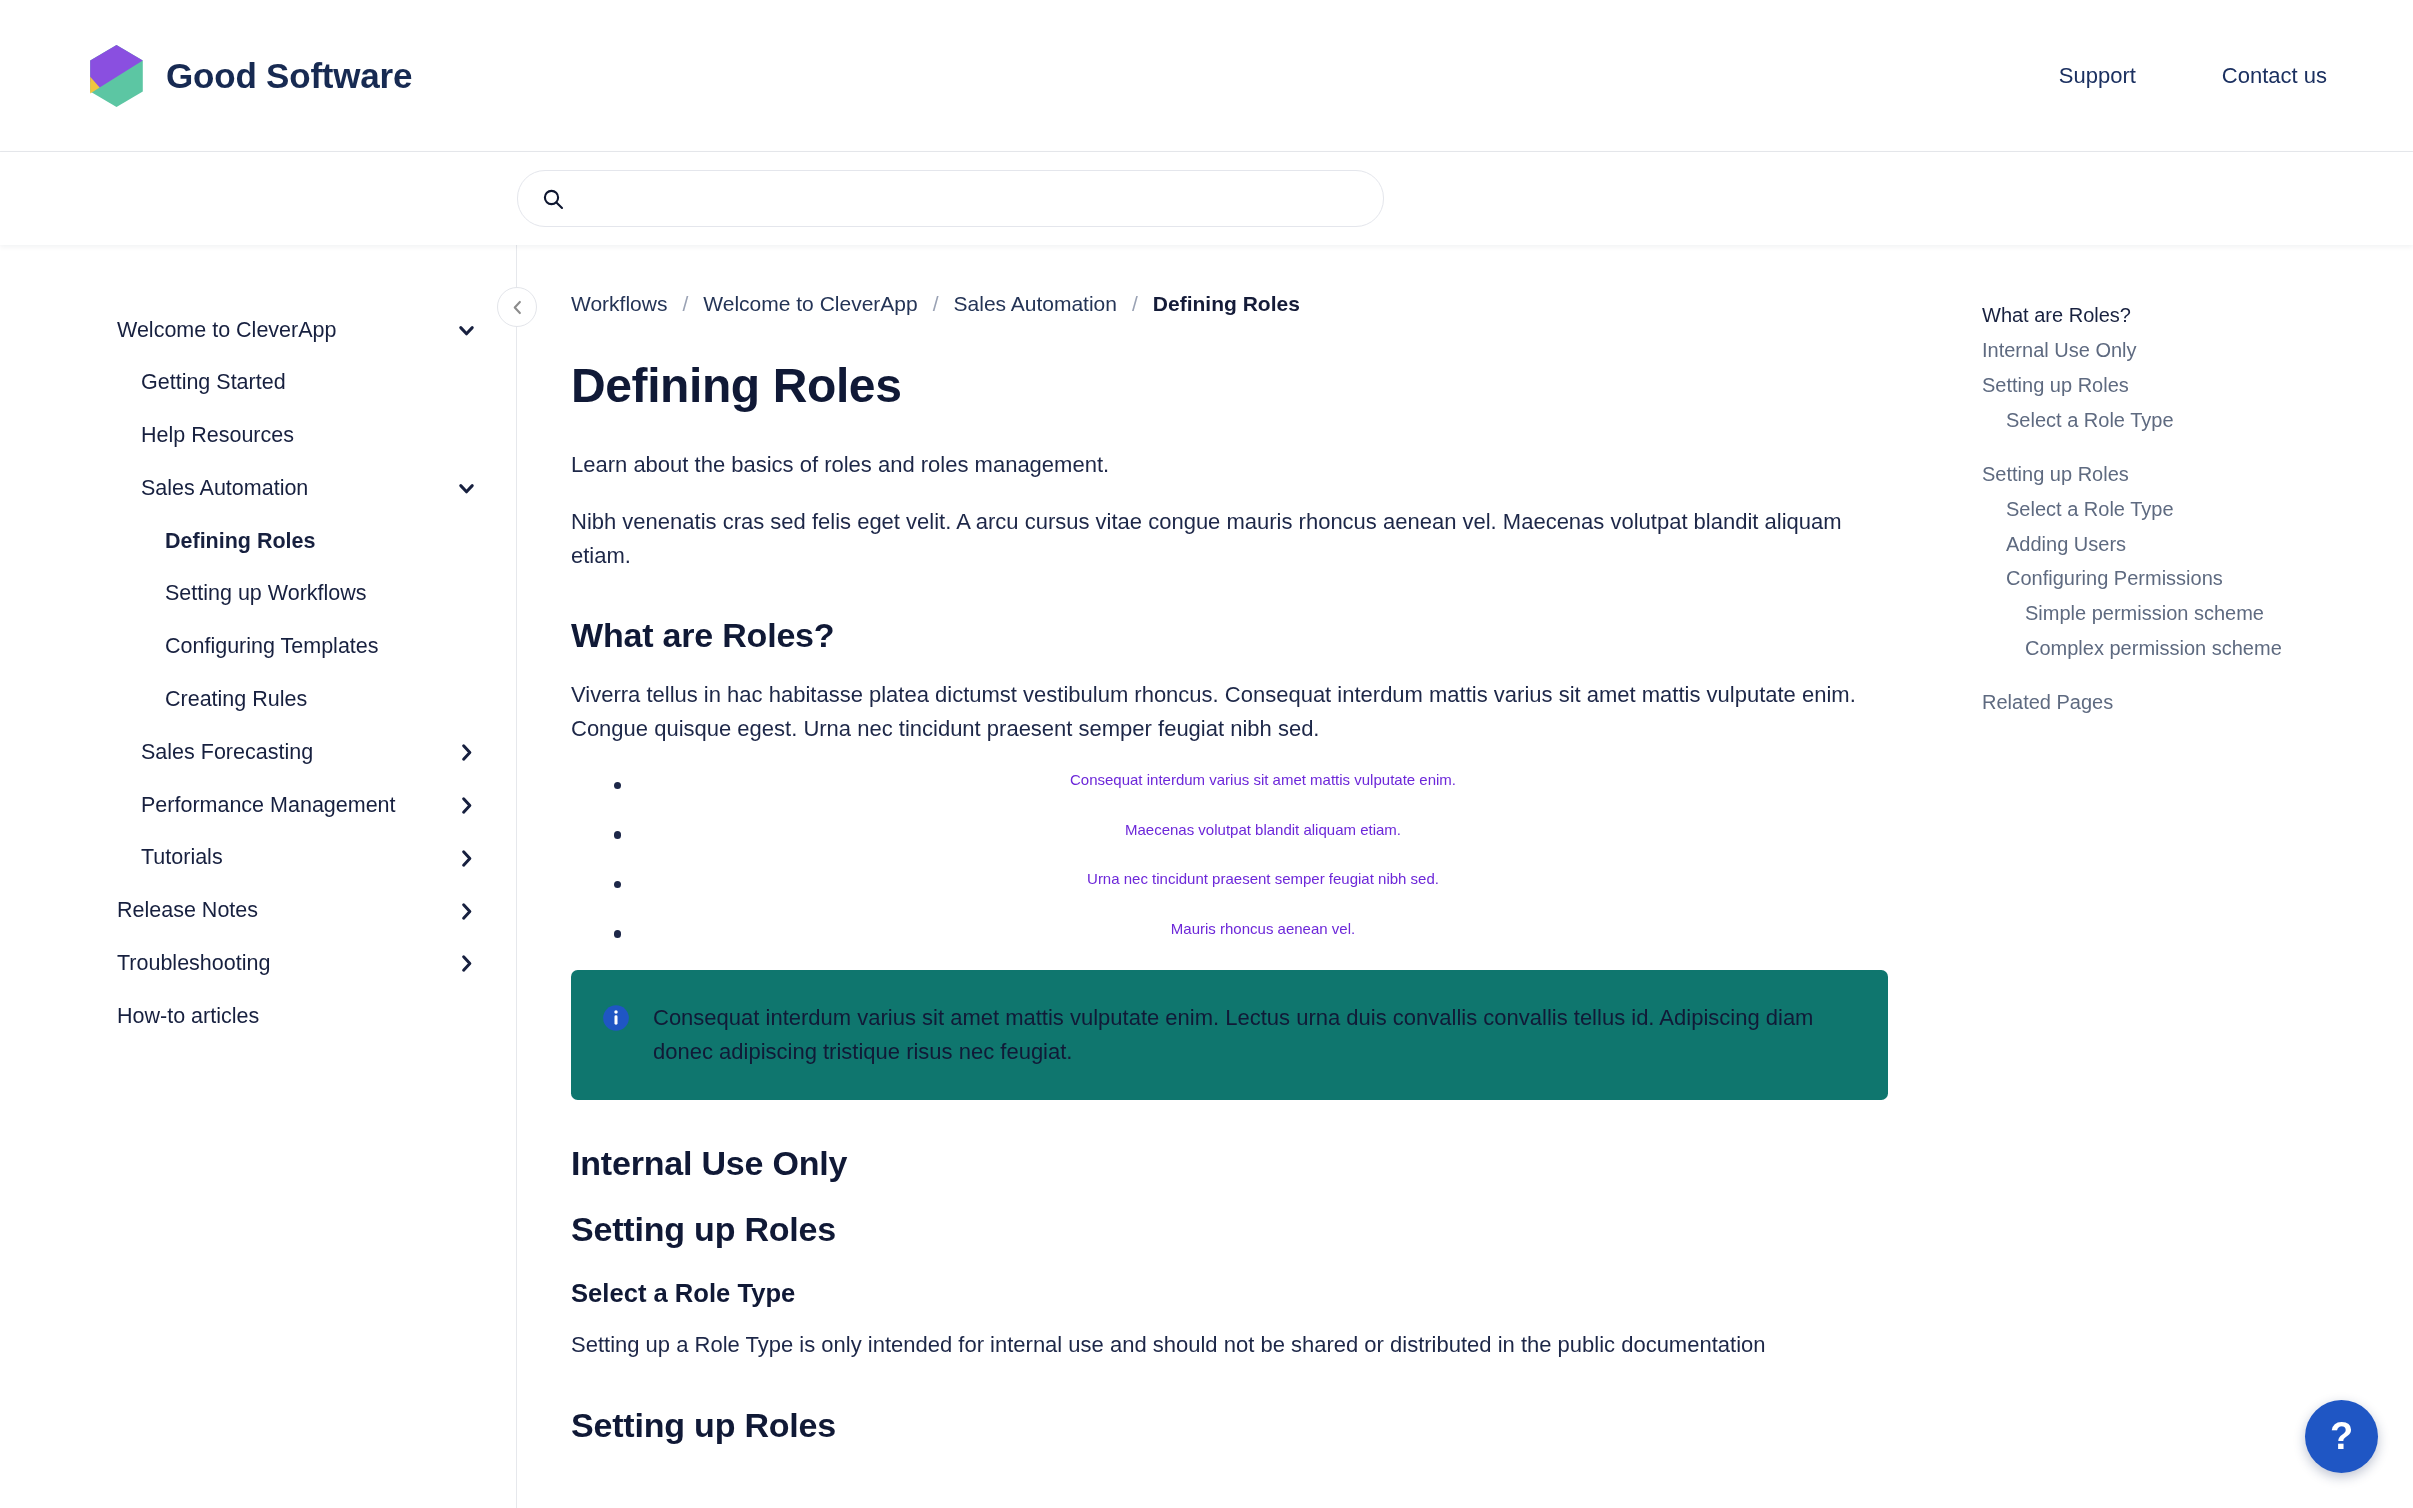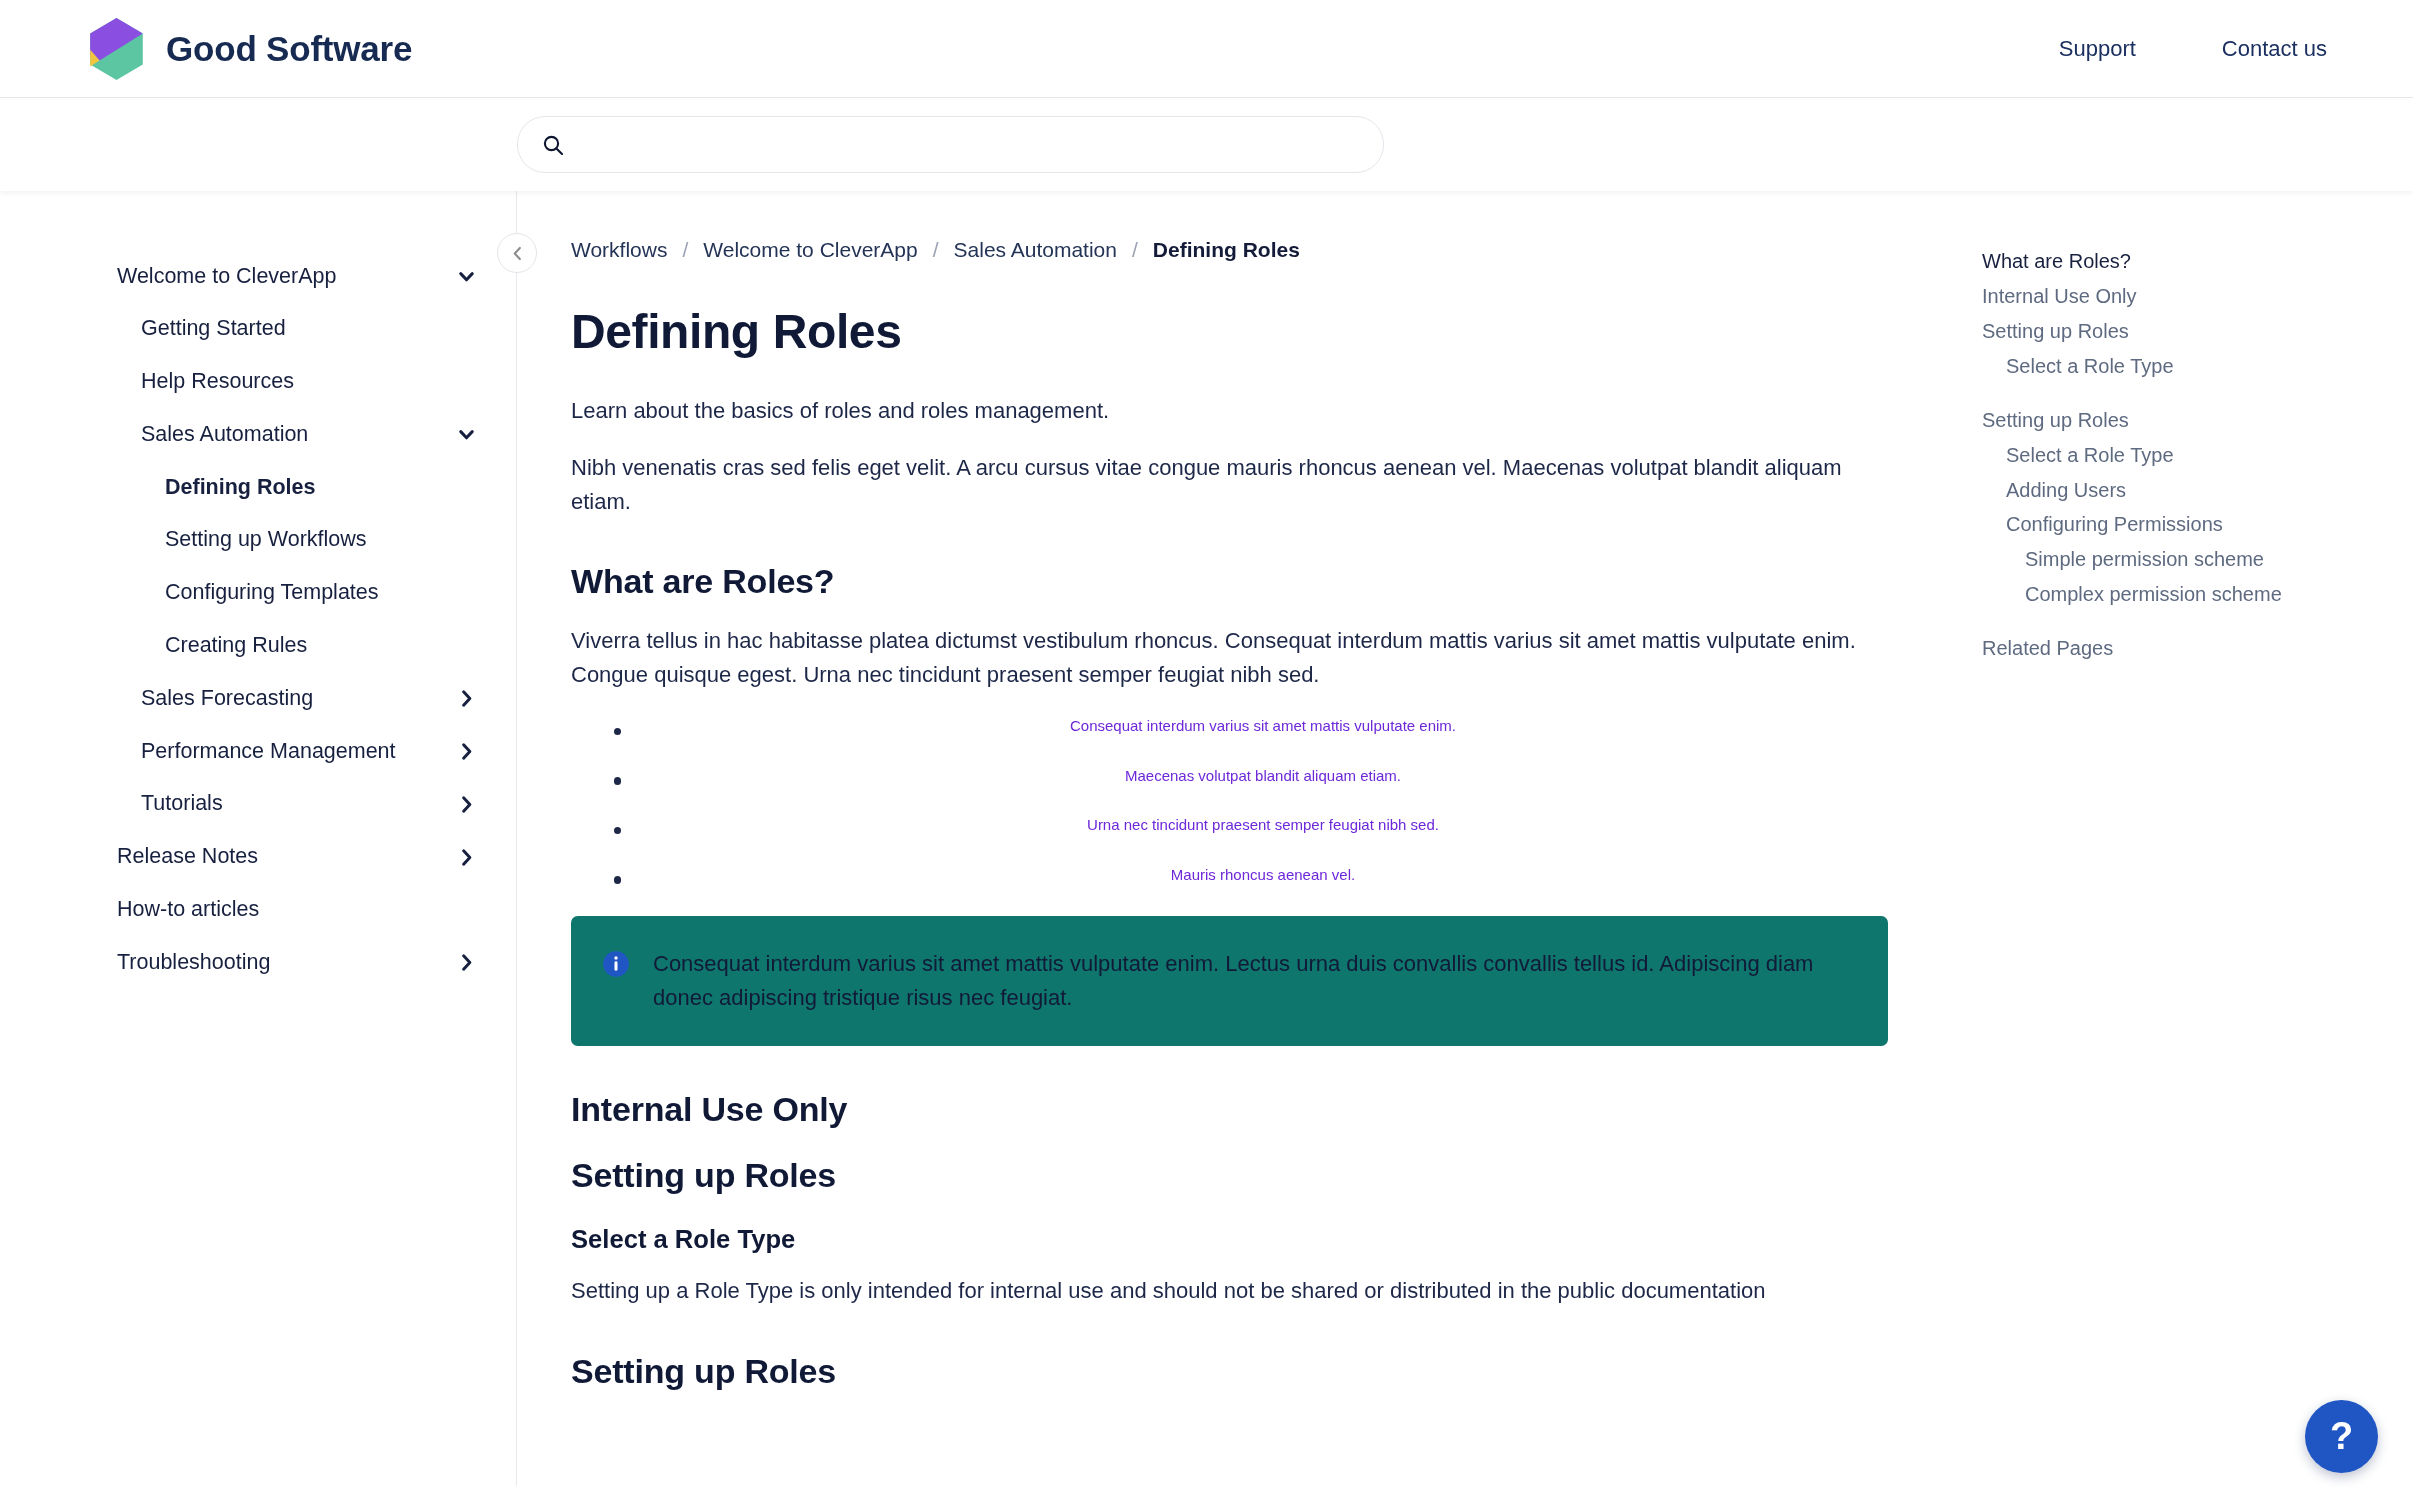--- a/index.html
+++ b/index.html
@@ -8,21 +8,21 @@
     width: 2413px;
     height: 1508px;
     overflow: hidden;
     background: #ffffff;
     font-family: "Liberation Sans", sans-serif;
     color: #141b38;
   }
 
   
   .topbar {
-    height: 98px;
+    height: 152px;
     width: 100%;
     background: #ffffff;
     border-bottom: 1.3px solid #e6e8ec;
     display: flex;
     align-items: center;
     justify-content: space-between;
     padding: 0 86px 0 90px;
   }
   .brand { display: flex; align-items: center; gap: 23px; }
   .logo-hex { width: 53px; height: 62px; display: block; }
@@ -353,28 +353,28 @@
     </div>
 
     <div class="nav-item lvl1">
       <span class="nav-label">Release Notes</span>
       <svg class="chev" viewBox="0 0 24 24" fill="none">
         <polyline points="9,5 15.5,12 9,19" stroke="#17203f" stroke-width="3.1" stroke-linecap="round" stroke-linejoin="round"></polyline>
       </svg>
     </div>
 
     <div class="nav-item lvl1">
+      <span class="nav-label">Troubleshooting</span>
+      <svg class="chev" viewBox="0 0 24 24" fill="none">
+        <polyline points="9,5 15.5,12 9,19" stroke="#17203f" stroke-width="3.1" stroke-linecap="round" stroke-linejoin="round"></polyline>
+      </svg>
+    </div>
+
+    <div class="nav-item lvl1">
       <span class="nav-label">How-to articles</span>
-    </div>
-
-    <div class="nav-item lvl1">
-      <span class="nav-label">Troubleshooting</span>
-      <svg class="chev" viewBox="0 0 24 24" fill="none">
-        <polyline points="9,5 15.5,12 9,19" stroke="#17203f" stroke-width="3.1" stroke-linecap="round" stroke-linejoin="round"></polyline>
-      </svg>
     </div>
 
     <div class="collapse-toggle">
       <svg width="19" height="19" viewBox="0 0 24 24" fill="none">
         <polyline points="15,5 8.5,12 15,19" stroke="#8c8c8c" stroke-width="2.6" stroke-linecap="round" stroke-linejoin="round"></polyline>
       </svg>
     </div>
   </nav>
 
   <main class="main">

